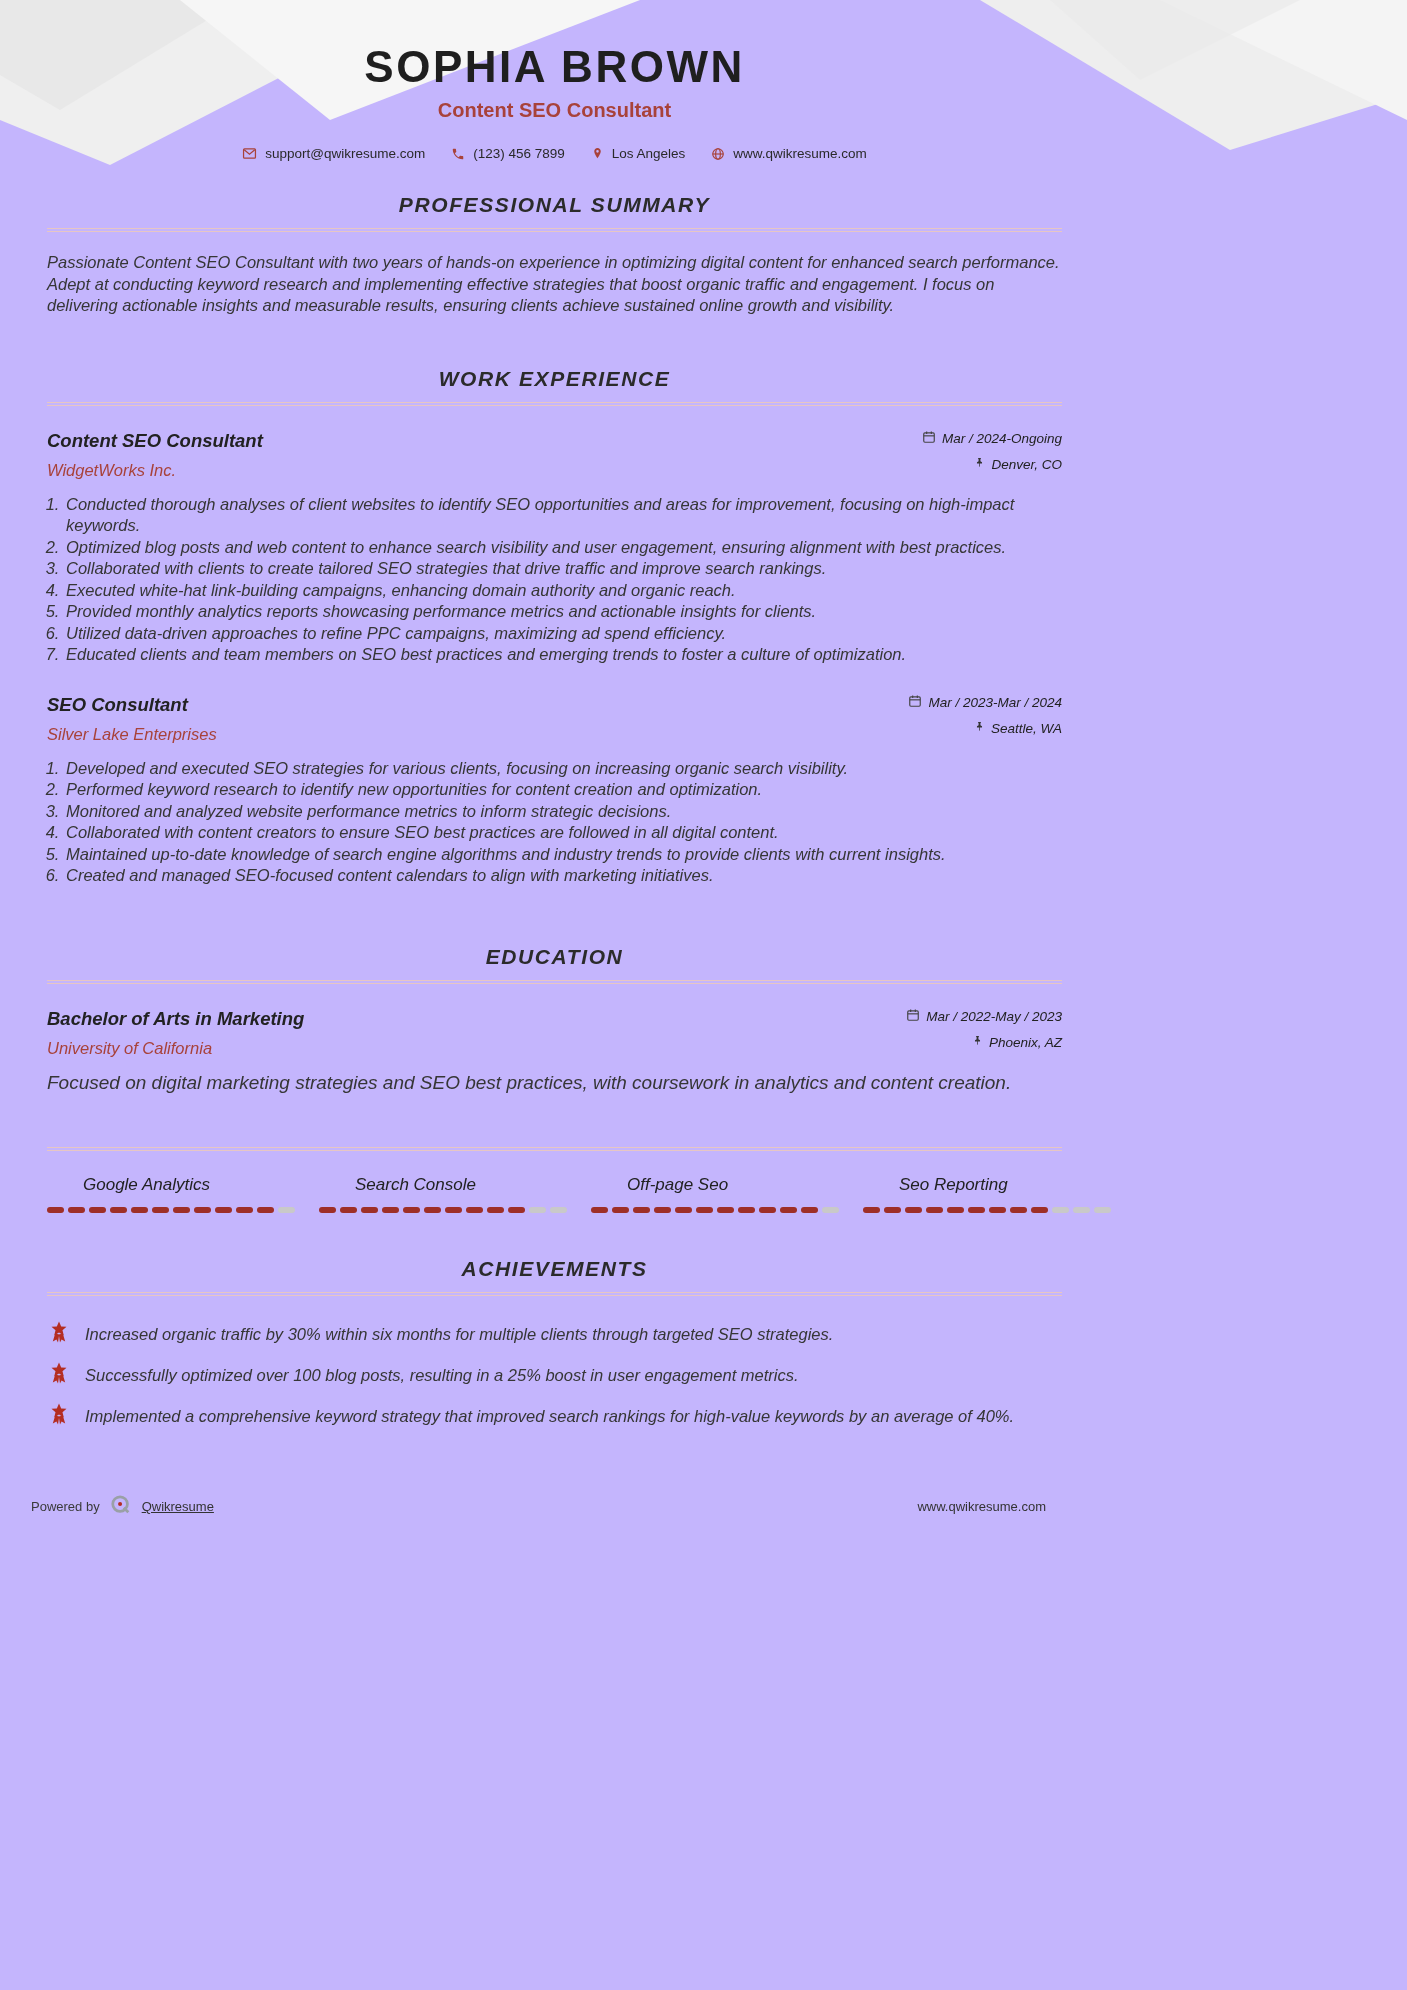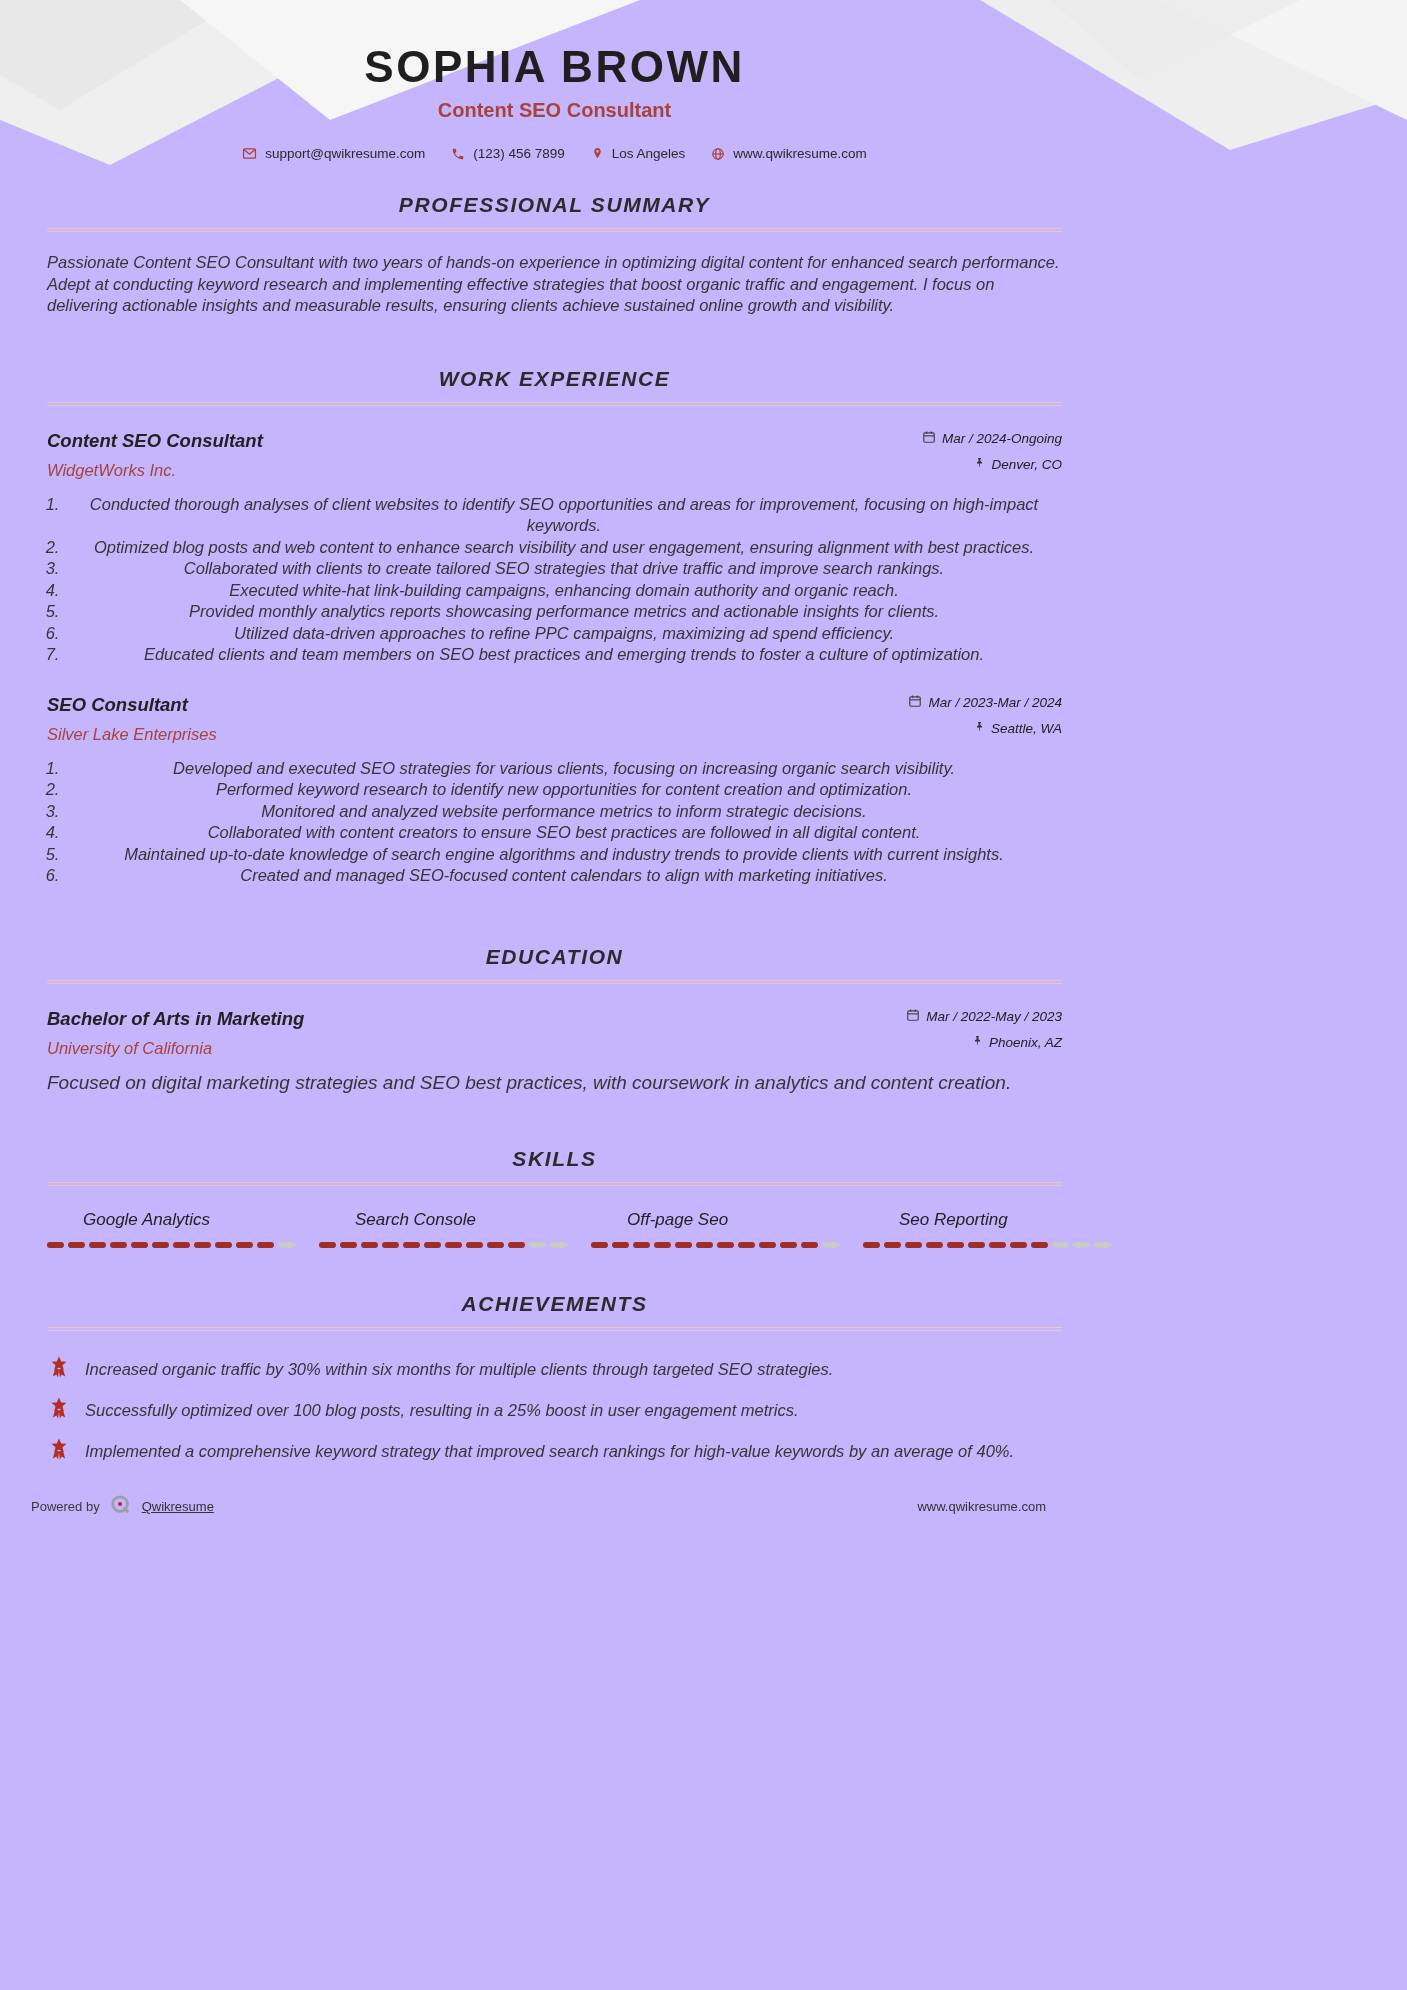--- a/index.html
+++ b/index.html
@@ -39,21 +39,21 @@
 
   .job{margin-top:24px;}
   .job + .job{margin-top:28px;}
   .job-head{display:flex;justify-content:space-between;align-items:flex-start;}
   .job-title{margin:0;font-size:18.5px;font-weight:700;color:#222222;}
   .job-company{margin-top:9px;font-size:16.5px;color:var(--accent);}
   .job-meta{text-align:right;font-size:13.5px;color:#222;white-space:nowrap;}
   .meta-line{display:flex;justify-content:flex-end;align-items:center;gap:6px;line-height:18px;}
   .meta-line + .meta-line{margin-top:7px;}
   .job-bullets{margin:14px 0 0 0;padding-left:17px;font-size:16.5px;line-height:21.5px;color:var(--body);}
-  .job-bullets li{padding-left:2px;text-align:center;}
+  .job-bullets li{padding-left:2px;}
 
   .edu-desc{margin:14px 0 7px 0;font-size:19px;line-height:21.5px;color:var(--body);}
 
   .skills-grid{margin-top:24px;display:grid;grid-template-columns:repeat(4,1fr);column-gap:24px;}
   .skill-name{font-size:17px;color:#222;margin-left:36px;}
   .skill-bar{margin-top:12px;display:flex;gap:4px;}
   .dash{width:17px;height:6px;border-radius:3px;flex:0 0 auto;}
   .dash.filled{background:var(--bar-filled);}
   .dash.empty{background:var(--bar-empty);}
 
@@ -247,21 +247,20 @@
               </span>
               <span>Phoenix, AZ</span>
             </div>
           </div>
         </div>
         <p class="edu-desc">Focused on digital marketing strategies and SEO best practices, with coursework in analytics and content creation.</p>
       </div>
     </section>
 
     <section class="section sec-skills">
-      <h2 class="section-heading">SKILLS</h2>
       <div class="rule"></div>
       <div class="skills-grid">
         <div class="skill">
           <div class="skill-name">Google Analytics</div>
           <div class="skill-bar bar">
               <span class="dash filled"></span>
               <span class="dash filled"></span>
               <span class="dash filled"></span>
               <span class="dash filled"></span>
               <span class="dash filled"></span>

